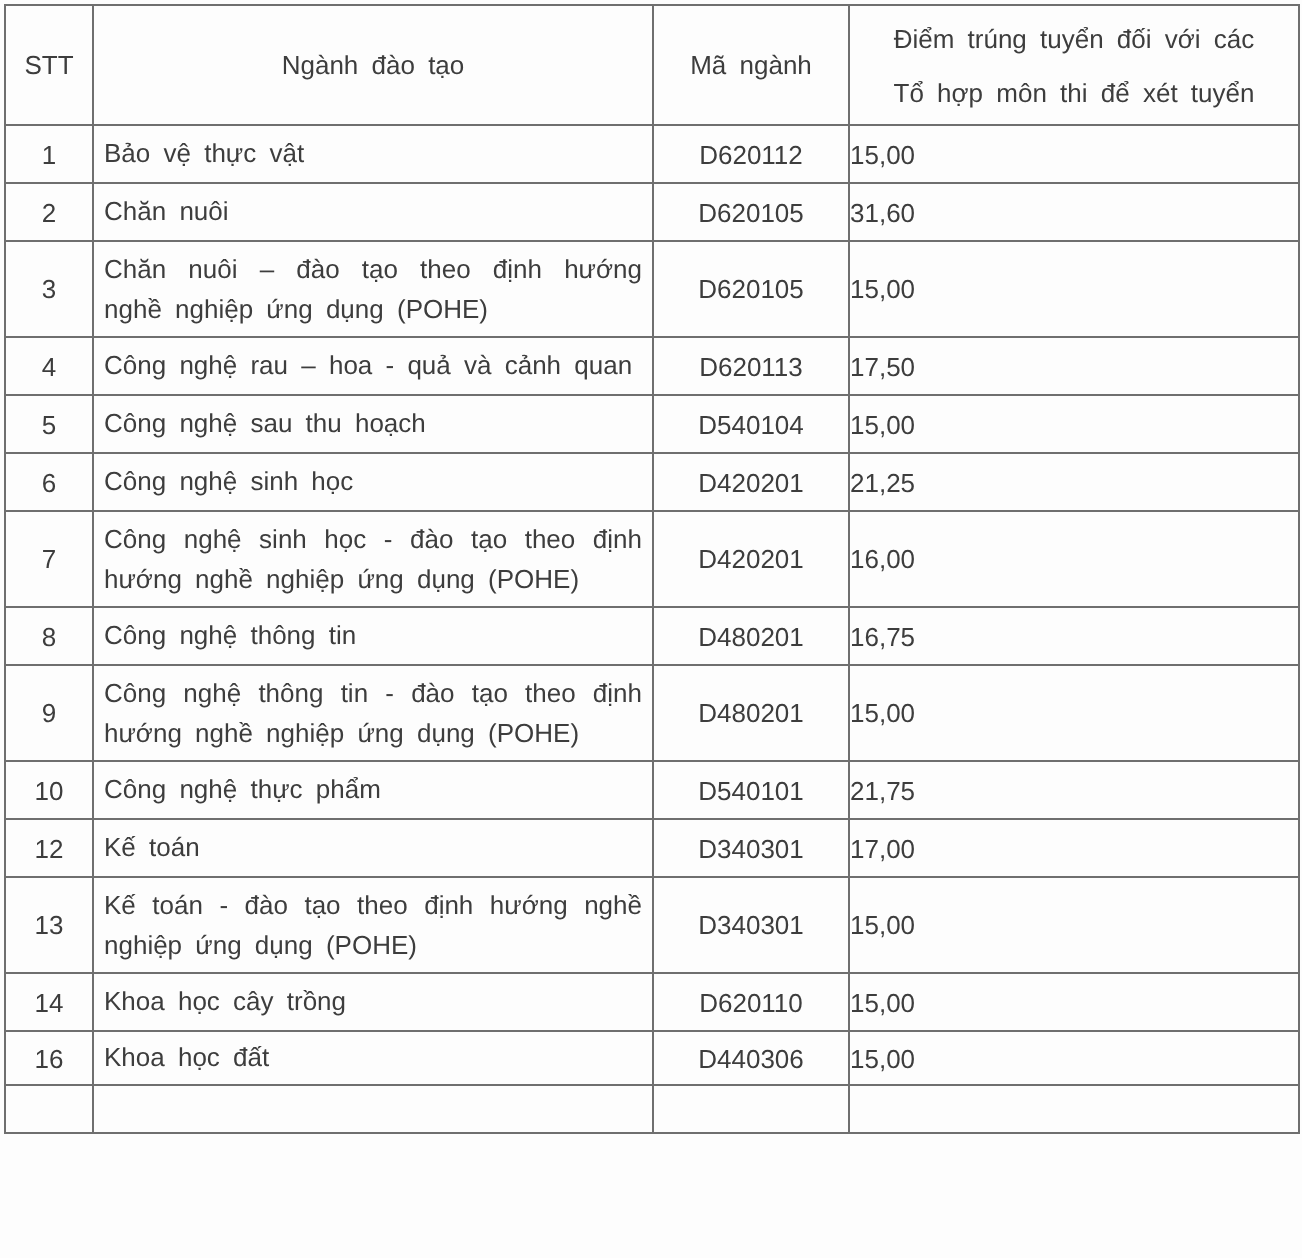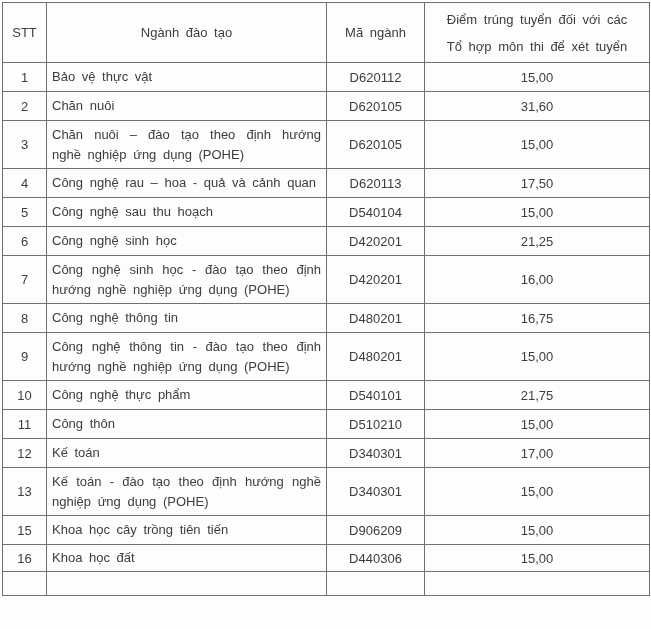--- a/index.html
+++ b/index.html
@@ -52,21 +52,21 @@
   tr.data-row.tall td { height: 48px; }
   tr.data-row.short td { height: 23px; }
 
   td.stt-cell   { text-align: center; }
   td.name-cell  {
     text-align: justify;
     padding: 3px 5px 3px 5px;
     line-height: 20px;
   }
   td.code-cell  { text-align: center; }
-  td.score-cell { text-align: center; }
+  td.score-cell { text-align: left; }
 
   tr.partial-row td { height: 24px; }
 </style>
 </head>
 <body>
 
 <div class="page">
   <table class="scores">
     <colgroup>
       <col class="c-stt">
@@ -141,41 +141,35 @@
         <td class="code-cell">D480201</td>
         <td class="score-cell">15,00</td>
       </tr>
       <tr class="data-row">
         <td class="stt-cell">10</td>
         <td class="name-cell">Công nghệ thực phẩm</td>
         <td class="code-cell">D540101</td>
         <td class="score-cell">21,75</td>
       </tr>
       <tr class="data-row">
-        <td class="stt-cell">11</td>
-        <td class="name-cell">Công thôn</td>
-        <td class="code-cell">D510210</td>
-        <td class="score-cell">15,00</td>
-      </tr>
-      <tr class="data-row">
         <td class="stt-cell">12</td>
         <td class="name-cell">Kế toán</td>
         <td class="code-cell">D340301</td>
         <td class="score-cell">17,00</td>
       </tr>
       <tr class="data-row tall">
         <td class="stt-cell">13</td>
         <td class="name-cell">Kế toán - đào tạo theo định hướng nghề nghiệp ứng dụng (POHE)</td>
         <td class="code-cell">D340301</td>
         <td class="score-cell">15,00</td>
       </tr>
       <tr class="data-row">
-        <td class="stt-cell">15</td>
-        <td class="name-cell">Khoa học cây trồng tiên tiến</td>
-        <td class="code-cell">D906209</td>
+        <td class="stt-cell">14</td>
+        <td class="name-cell">Khoa học cây trồng</td>
+        <td class="code-cell">D620110</td>
         <td class="score-cell">15,00</td>
       </tr>
       <tr class="data-row short">
         <td class="stt-cell">16</td>
         <td class="name-cell">Khoa học đất</td>
         <td class="code-cell">D440306</td>
         <td class="score-cell">15,00</td>
       </tr>
 
       <tr class="partial-row">

